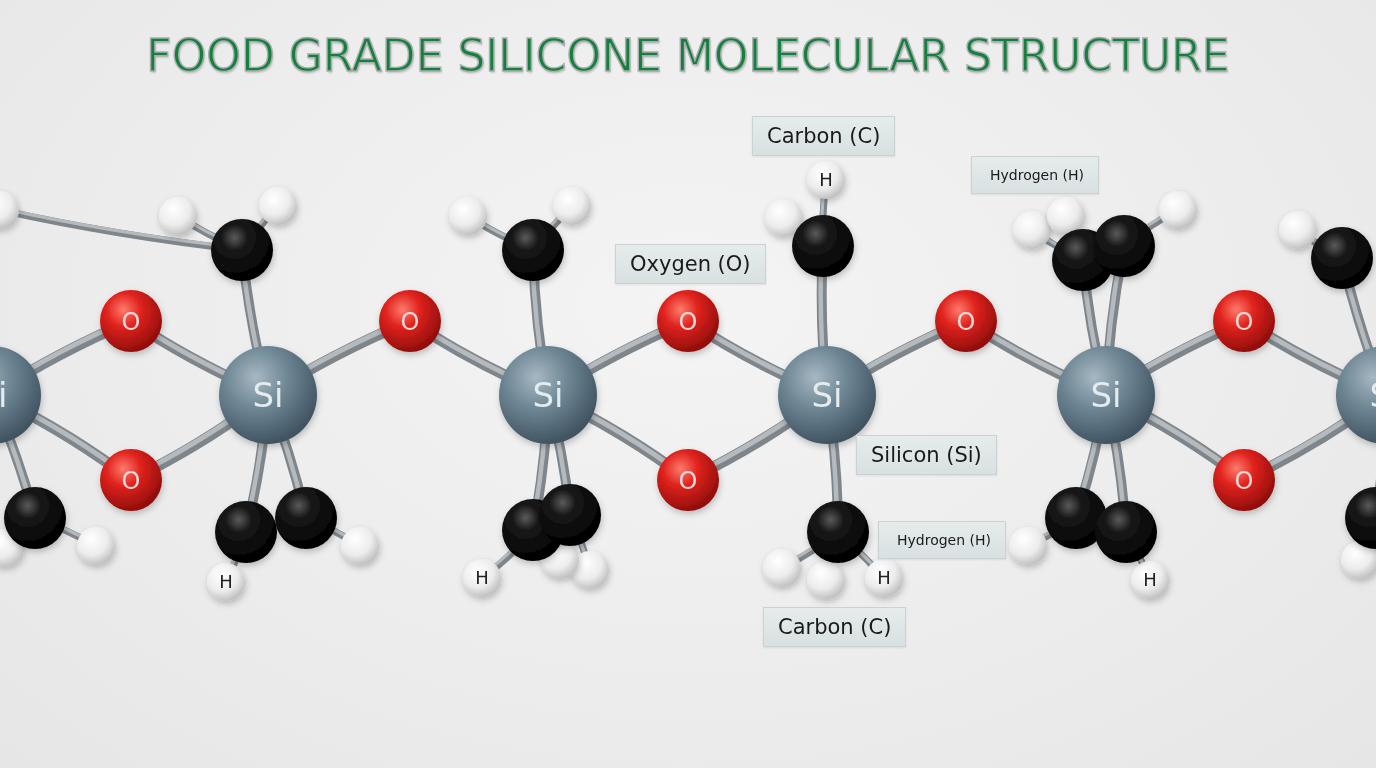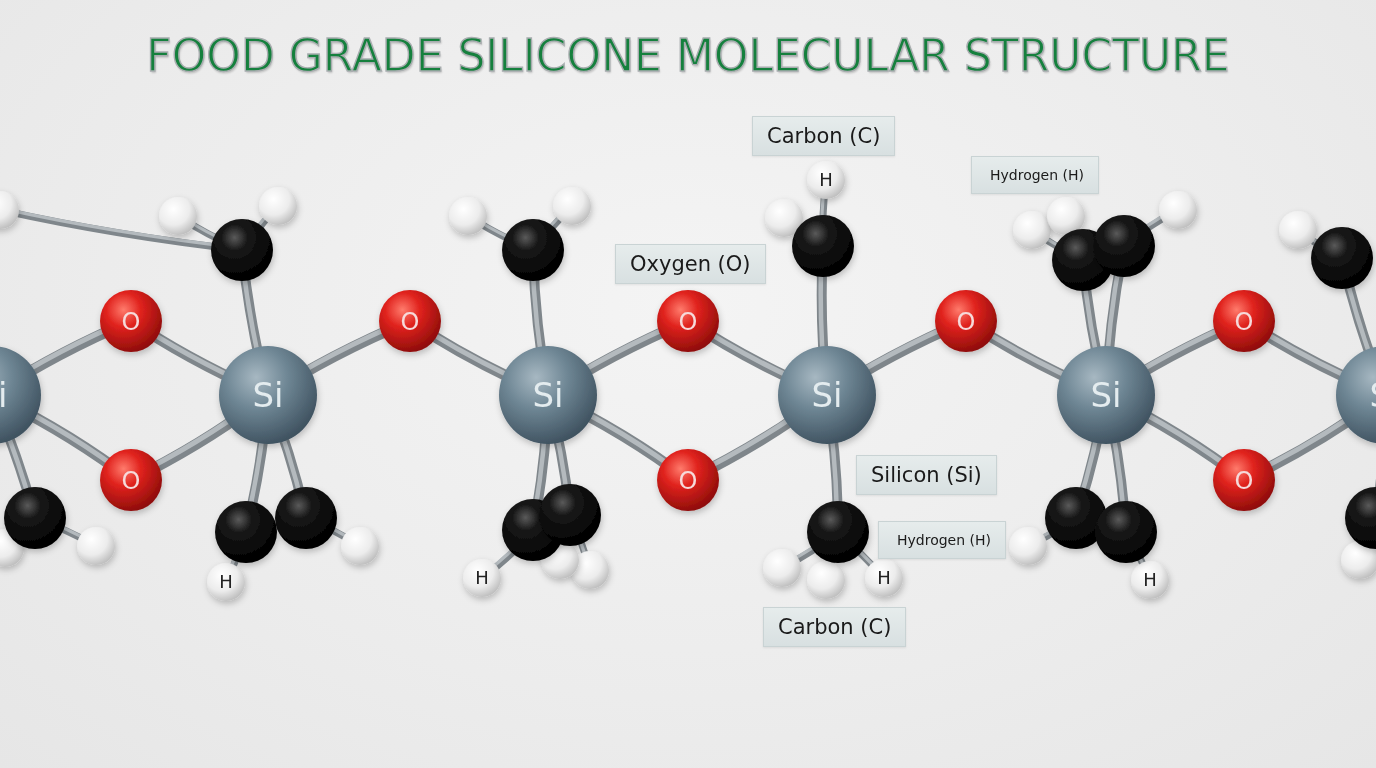--- a/index.html
+++ b/index.html
@@ -349,16 +349,16 @@
         <circle cx="1385" cy="395" r="49" fill="url(#gSi)" filter="url(#shadow)"></circle>
         <text x="1385" y="407.24" text-anchor="middle" class="atom-text" font-size="34" fill="#e4ecef">Si</text>
       </g>
     </g>
 </svg>
 
 <div id="labels">
     <div class="label" style="left: 752px; top: 116px;">Carbon (C)</div>
     <div class="label sm" style="left: 971px; top: 156px;">Hydrogen (H)</div>
     <div class="label" style="left: 615px; top: 244px; text-align: center;">Oxygen (O)</div>
-    <div class="label" style="left: 856px; top: 435px; margin-top: 20px;">Silicon (Si)</div>
+    <div class="label" style="left: 856px; top: 435px;">Silicon (Si)</div>
     <div class="label sm" style="left: 878px; top: 521px;">Hydrogen (H)</div>
     <div class="label" style="left: 763px; top: 607px;">Carbon (C)</div>
   </div>
 
 </body></html>

